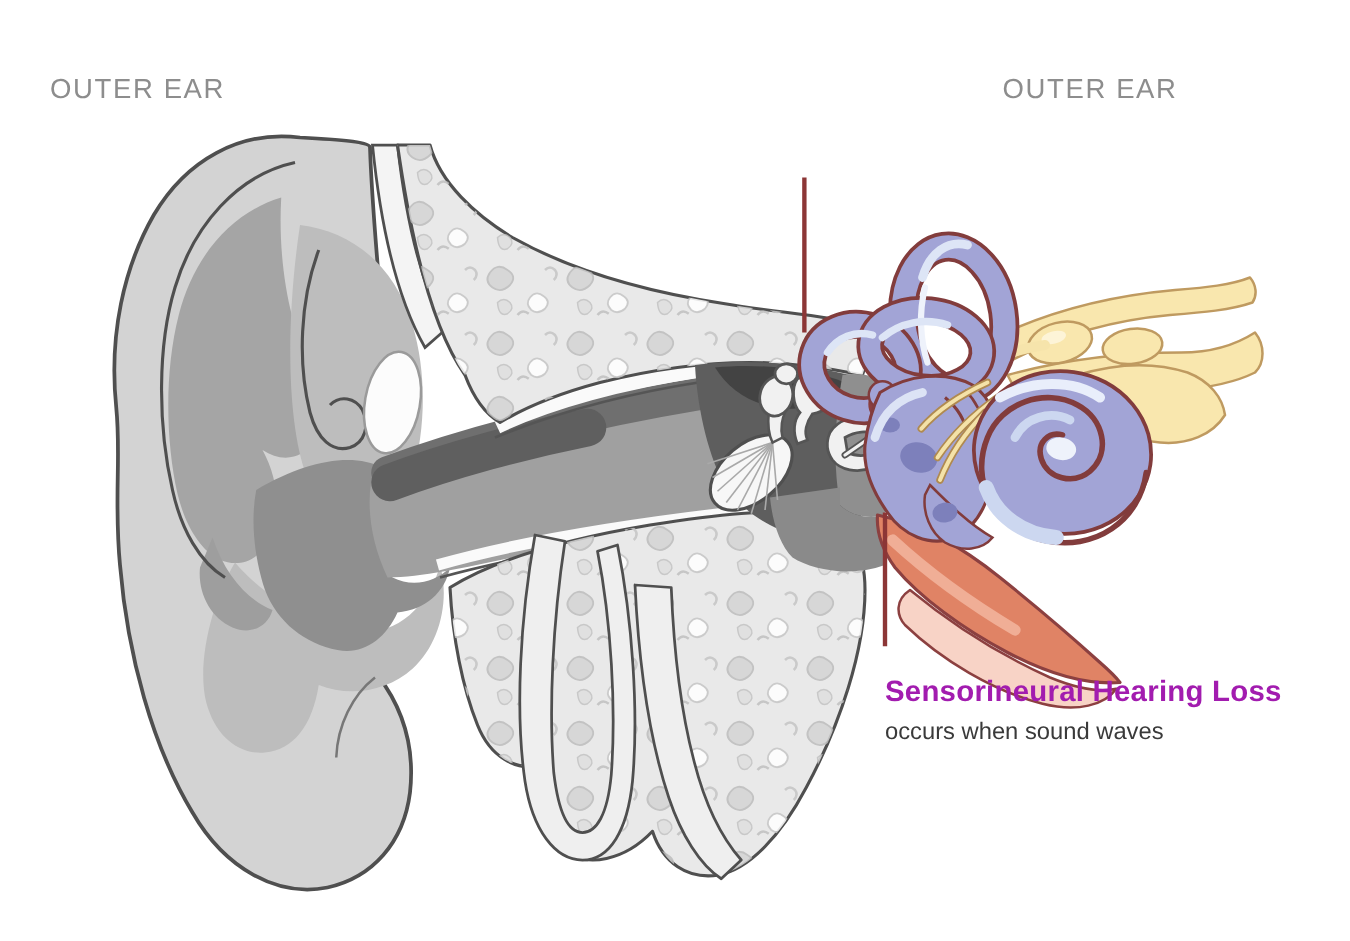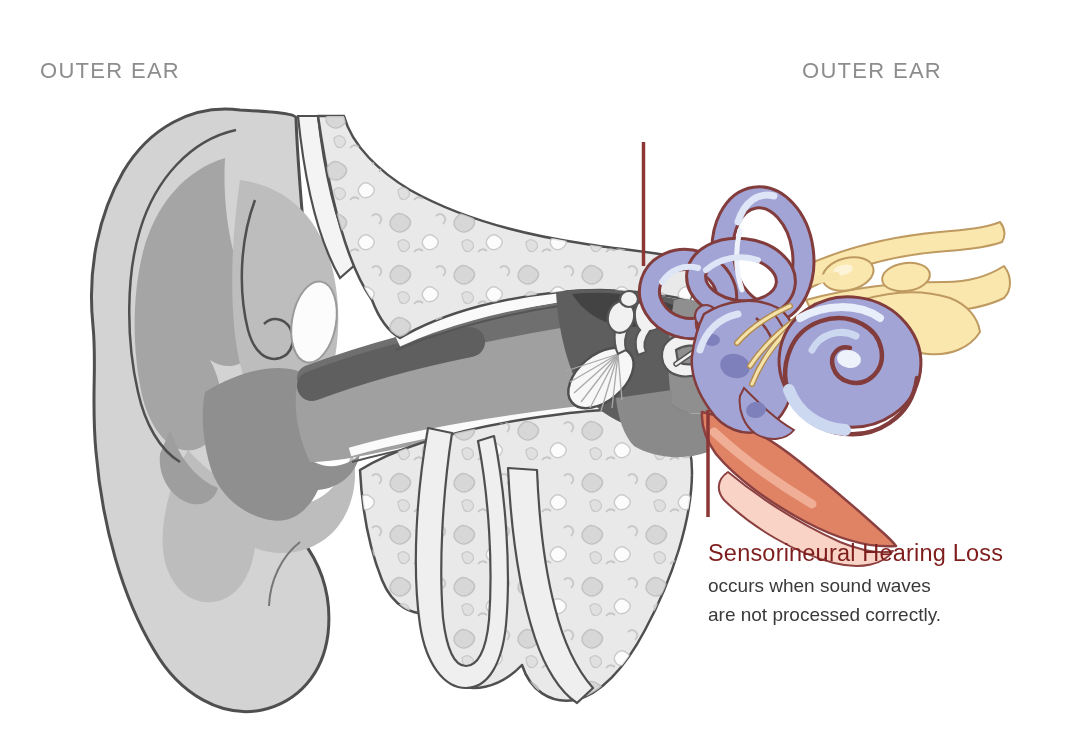--- a/index.html
+++ b/index.html
@@ -3,21 +3,21 @@
 <meta charset="utf-8">
 <style>
   html,body{margin:0;padding:0;background:#fff;}
   .stage{position:relative;width:1080px;height:753px;background:#fff;overflow:hidden;
          font-family:"Liberation Sans",sans-serif;}
   .stage svg{position:absolute;left:0;top:0;}
   .section-label{position:absolute;top:58px;font-size:22px;letter-spacing:1.3px;
          color:#8d8d8d;font-weight:400;white-space:nowrap;}
   .lbl-outer{left:40px;} .lbl-middle{left:391px;} .lbl-inner{left:802px;}
   .caption{position:absolute;left:708px;top:540px;width:340px;}
-  .caption h2{margin:0 0 5px 0;font-size:23.5px;font-weight:normal;color:#7f1d1d;letter-spacing:.2px;}
+  .caption h2{margin:0 0 5px 0;font-size:23.5px;font-weight:bold;color:#a21caf;letter-spacing:.2px;}
   .caption p{margin:0;font-size:19px;line-height:28.5px;color:#3a3a3a;}
 </style>
 </head>
 <body>
 
 <div class="stage">
 
 <svg width="1080" height="753" viewBox="0 0 1080 753">
   <defs>
     <pattern id="boneTex" width="64" height="52" patternUnits="userSpaceOnUse">
@@ -202,15 +202,14 @@
   <line x1="643.5" y1="142" x2="643.5" y2="266" stroke="#8c3636" stroke-width="3.5"></line>
   <line x1="708" y1="410" x2="708" y2="517" stroke="#8c3636" stroke-width="3.5"></line>
 </svg>
 
   <div class="section-label lbl-outer">OUTER EAR</div>
   <div class="section-label lbl-inner">OUTER EAR</div>
 
   <div class="caption">
     <h2>Sensorineural Hearing Loss</h2>
     <p>occurs when sound waves</p>
-    <p>are not processed correctly.</p>
   </div>
 </div>
 
 </body></html>

